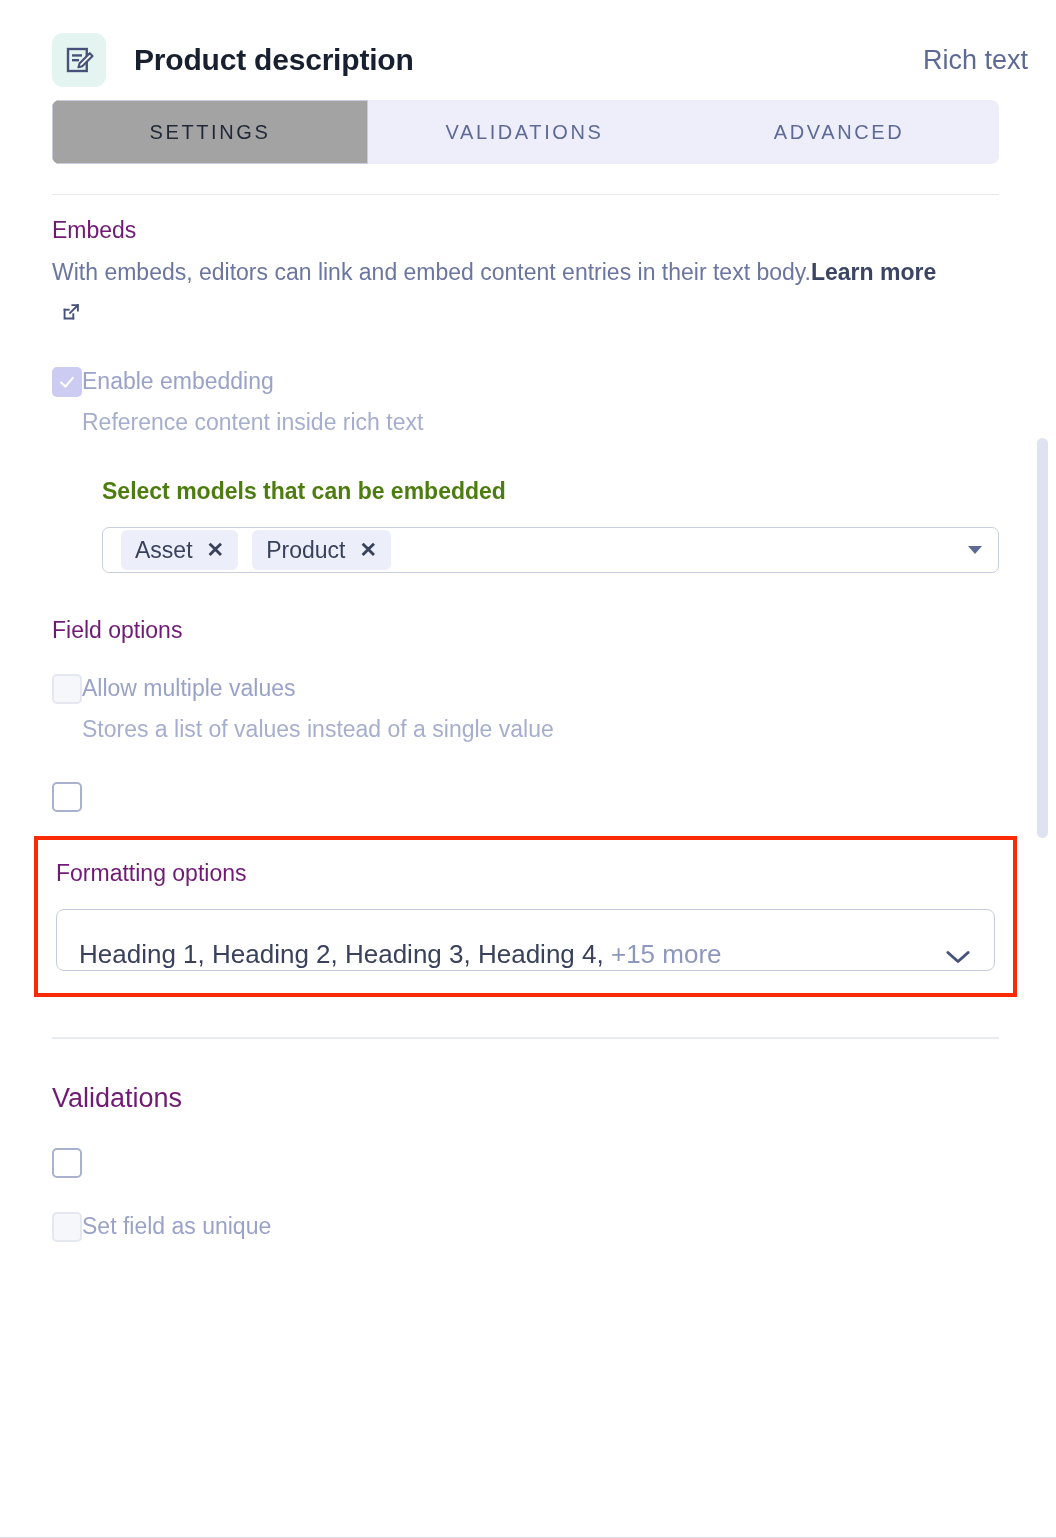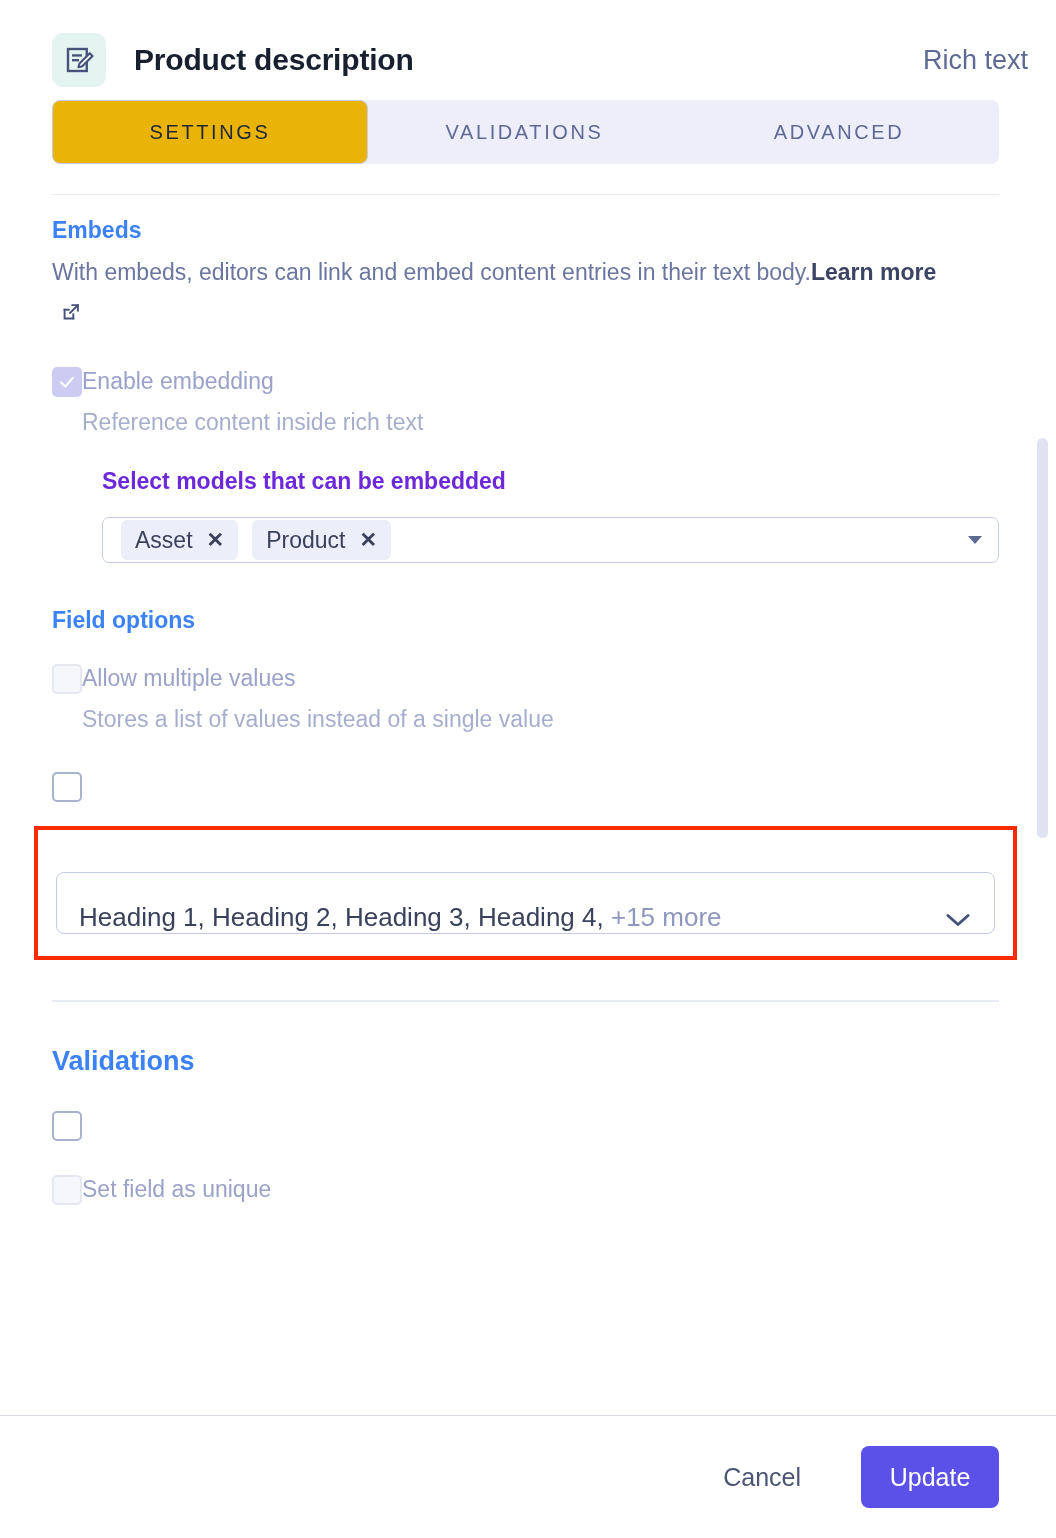--- a/index.html
+++ b/index.html
@@ -78,24 +78,24 @@
     font-size: 20px;
     letter-spacing: 2.6px;
     color: #5d6a93;
     box-sizing: border-box;
     cursor: pointer;
   }
   .tab.t1 { width: 316px; }
   .tab.t2 { width: 313px; }
   .tab.t3 { width: 316px; }
   .tab.active {
-    background: #eab308;
+    background: #a3a3a3;
     color: #1f2738;
     border: 1px solid #c8cce0;
-    border-radius: 8px;
+    border-radius: 0;
   }
 
   .header-divider {
     margin-top: 30px;
     height: 1px;
     background: #e6e8f2;
     width: 100%;
   }
 
   
@@ -106,22 +106,22 @@
     overflow: hidden;
     border-bottom: 1px solid #d8dbeb;
   }
   .body-inner {
     padding: 22px 57px 0 52px;
     position: relative;
   }
 
   .section-title {
     font-size: 23px;
-    color: #3b82f6;
-    font-weight: bold;
+    color: #701a75;
+    font-weight: normal;
     margin: 0 0 8px 0;
   }
   .helper-para {
     font-size: 23px;
     color: #6b76a0;
     line-height: 40px;
     margin: 0;
     max-width: 890px;
   }
   .learn-more {
@@ -176,22 +176,22 @@
     color: #6b76a0;
     line-height: 38px;
     margin-top: 4px;
   }
   .check-desc.muted { color: #a6aecd; }
 
   
   .sub-label {
     font-size: 23px;
     font-weight: bold;
-    color: #6d28d9;
-    margin: 27px 0 0 50px;
+    color: #4d7c0f;
+    margin: 37px 0 0 50px;
   }
   .multiselect {
     margin: 22px 0 0 50px;
     border: 1px solid #c9cee2;
     border-radius: 7px;
     height: 46px;
     display: flex;
     align-items: center;
     padding: 0 16px 0 18px;
     box-sizing: border-box;
@@ -373,20 +373,21 @@
           <div class="check-label muted">Allow multiple values</div>
           <div class="check-desc muted">Stores a list of values instead of a single value</div>
         </div>
       </div>
 
       <div class="check-row" style="margin-top:30px">
         <div class="cbox unchecked"></div>
       </div>
 
       <div class="highlight-box" style="margin-top:24px">
+        <div class="section-title" style="margin-bottom:0">Formatting options</div>
         <div class="format-select">
           <span class="format-value"><span>Heading 1, Heading 2, Heading 3, Heading 4,</span> <span class="format-more">+15 more</span></span>
           <span class="chev">
             <svg width="28" height="18" viewBox="0 0 24 16" fill="none">
                 <path d="M3 4 L12 12 L21 4" stroke="#46527a" stroke-width="2.6" stroke-linecap="round" stroke-linejoin="round"></path>
               </svg>
           </span>
         </div>
       </div>
 
@@ -404,18 +405,14 @@
         <div class="cbox unchecked disabled"></div>
         <div class="check-texts">
           <div class="check-label muted">Set field as unique</div>
         </div>
       </div>
 
     </div>
     <div class="scrollbar"></div>
   </div>
 
-  <div class="footer">
-    <button class="btn-cancel">Cancel</button>
-    <button class="btn-update">Update</button>
-  </div>
 
 </div>
 
 </body></html>

